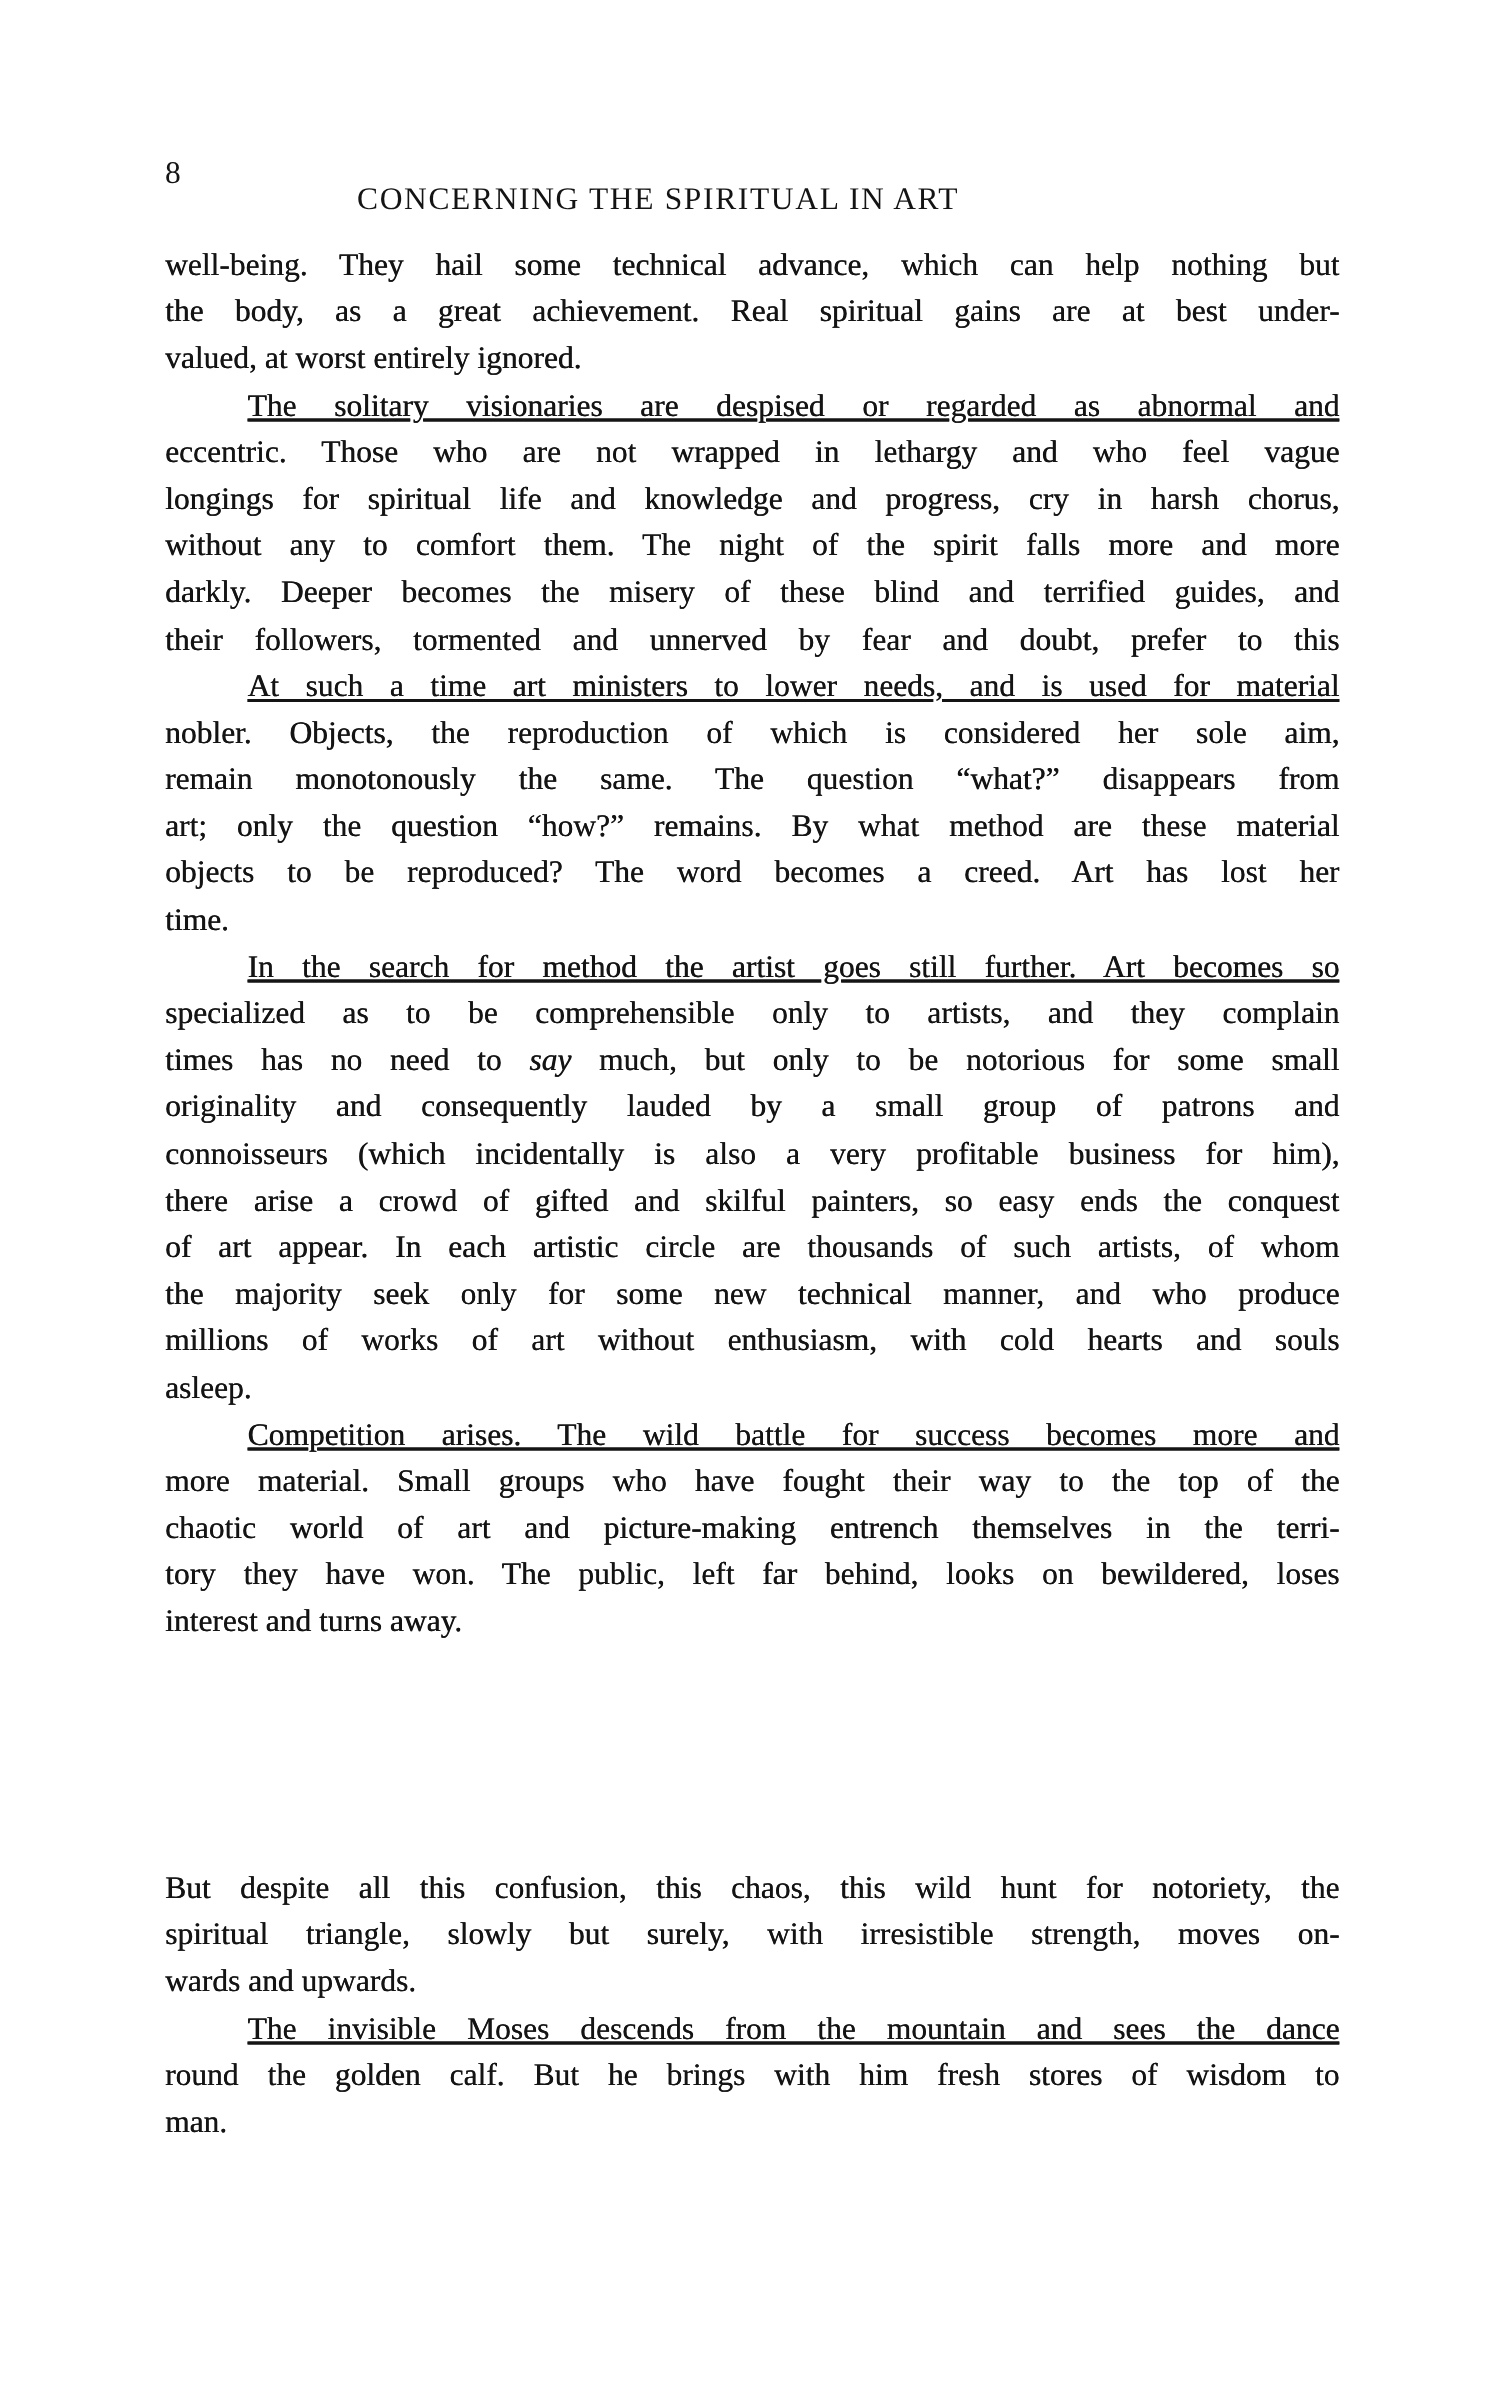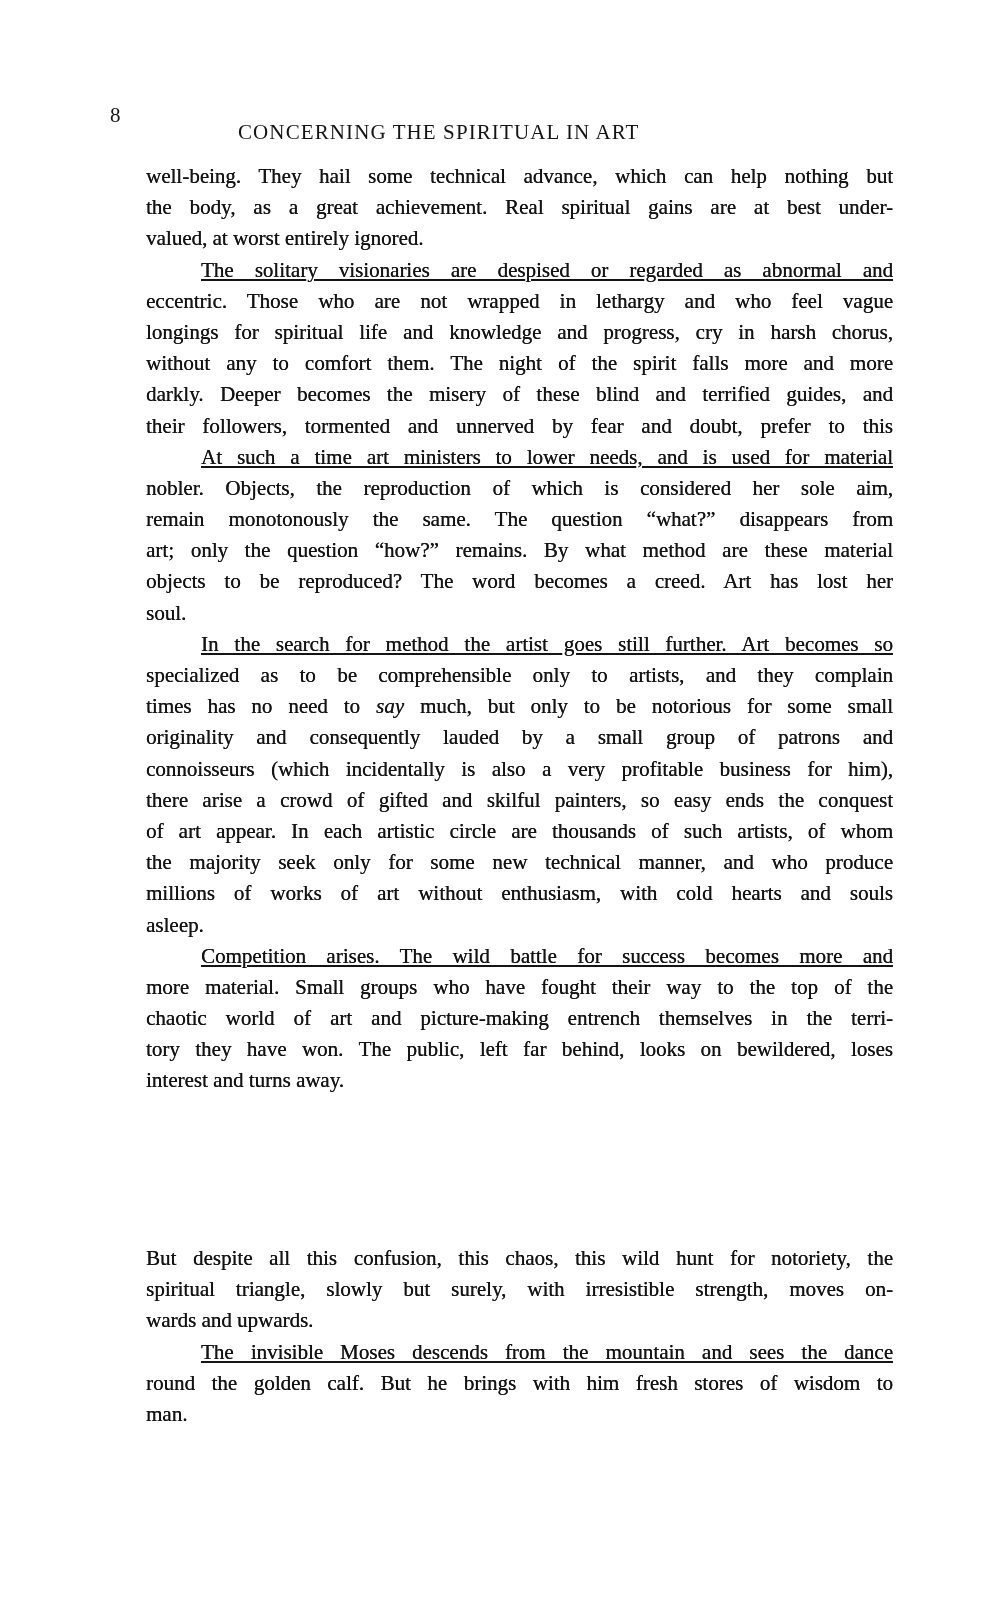--- a/index.html
+++ b/index.html
@@ -49,21 +49,20 @@
     text-shadow: 0.25px 0 0 currentColor; 
   }
   #section-1 { top: 161px; }
   #section-2 { top: 1243px; }
   .line {
     height: 31.2px;
     overflow: hidden;
     text-align: justify;
     text-align-last: justify;
     white-space: normal;
-    margin-left: 36px;
   }
   .line.last {
     text-align-last: auto;
   }
   .line.indent {
     text-indent: 55px;
     text-decoration: underline;
   }
   .line i {
   }
@@ -94,21 +93,21 @@
       <div class="line">darkly. Deeper becomes the misery of these blind and terrified guides, and</div>
       <div class="line">their followers, tormented and unnerved by fear and doubt, prefer to this</div>
     </div>
 
     <div>
       <div class="line indent">At such a time art ministers to lower needs, and is used for material</div>
       <div class="line">nobler. Objects, the reproduction of which is considered her sole aim,</div>
       <div class="line">remain monotonously the same. The question “what?” disappears from</div>
       <div class="line">art; only the question “how?” remains. By what method are these material</div>
       <div class="line">objects to be reproduced? The word becomes a creed. Art has lost her</div>
-      <div class="line last">soul.</div>
+      <div class="line last">time.</div>
     </div>
 
     <div>
       <div class="line indent">In the search for method the artist goes still further. Art becomes so</div>
       <div class="line">specialized as to be comprehensible only to artists, and they complain</div>
       <div class="line"><span>times has no need to </span><i>say</i><span> much, but only to be notorious for some small</span></div>
       <div class="line">originality and consequently lauded by a small group of patrons and</div>
       <div class="line">connoisseurs (which incidentally is also a very profitable business for him),</div>
       <div class="line">there arise a crowd of gifted and skilful painters, so easy ends the conquest</div>
       <div class="line">of art appear. In each artistic circle are thousands of such artists, of whom</div>

